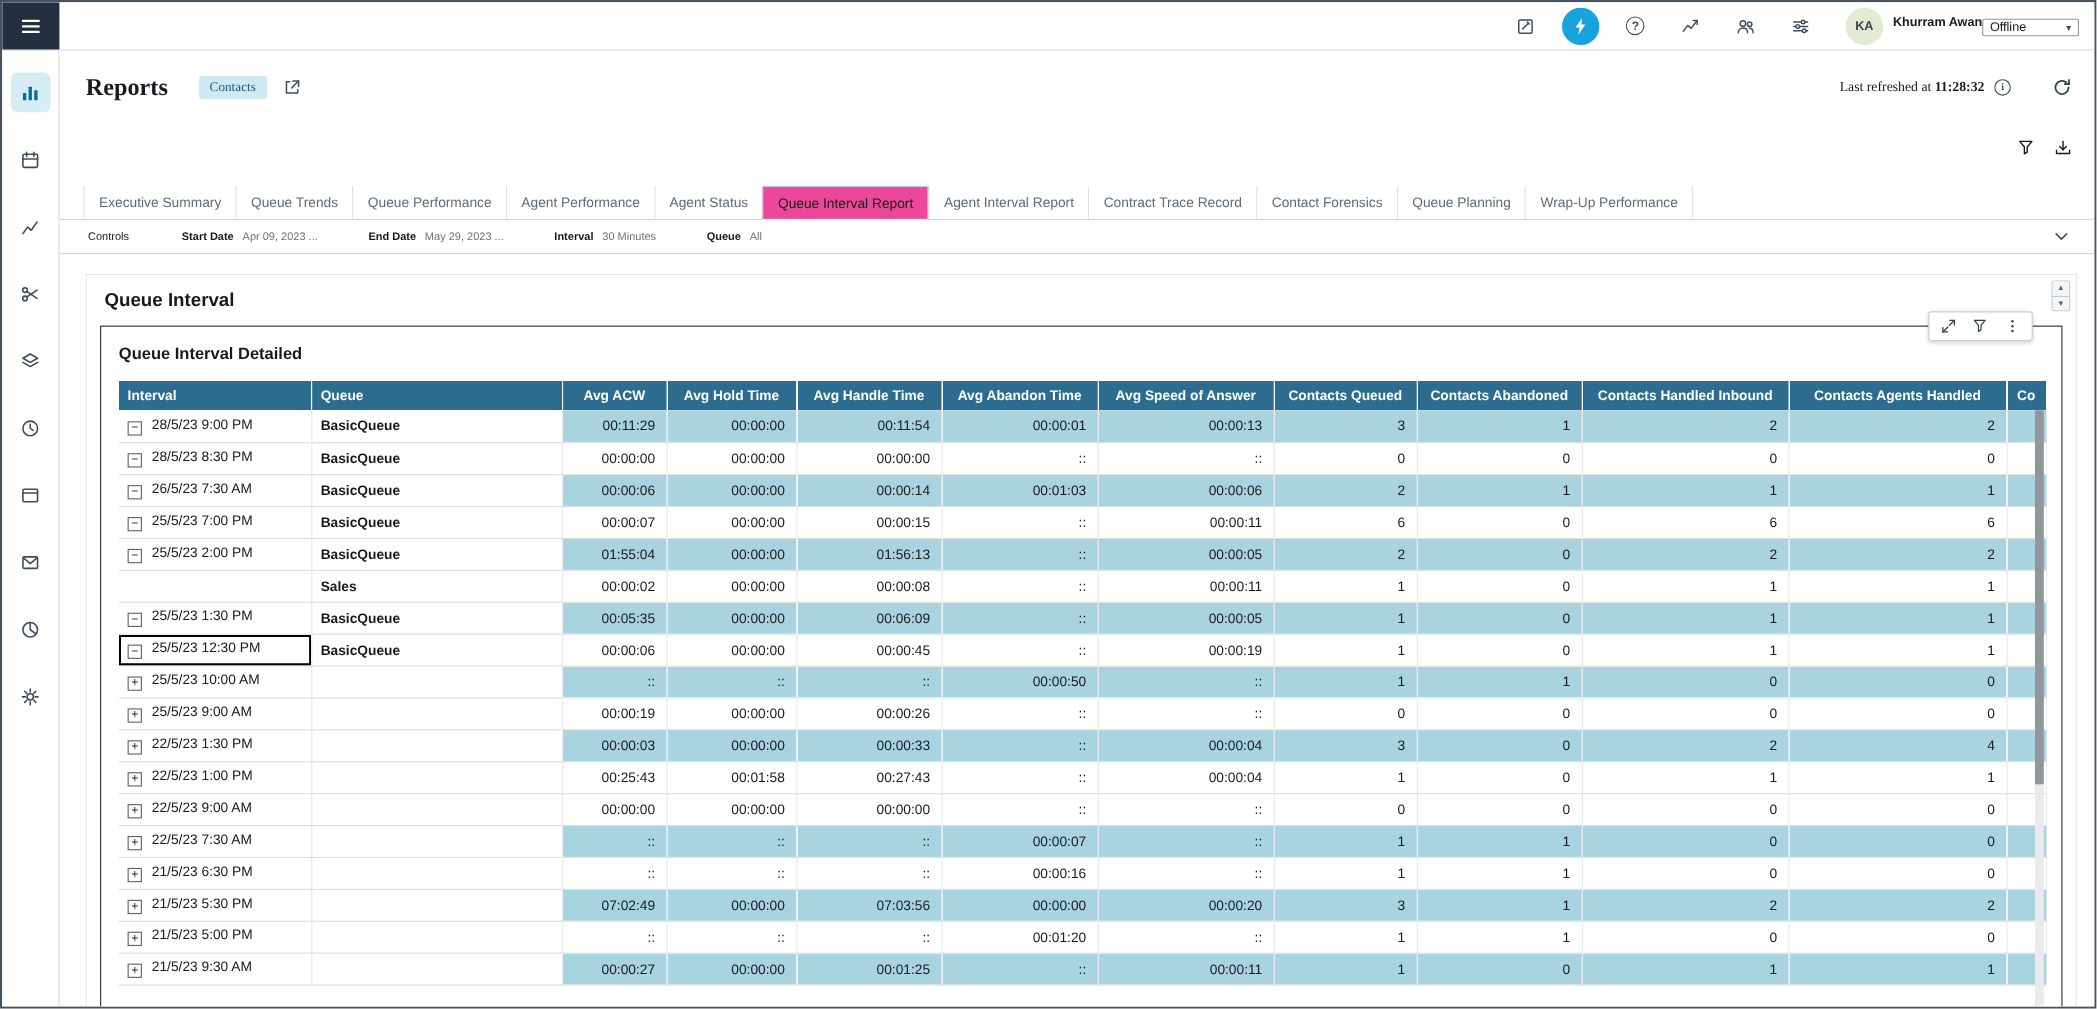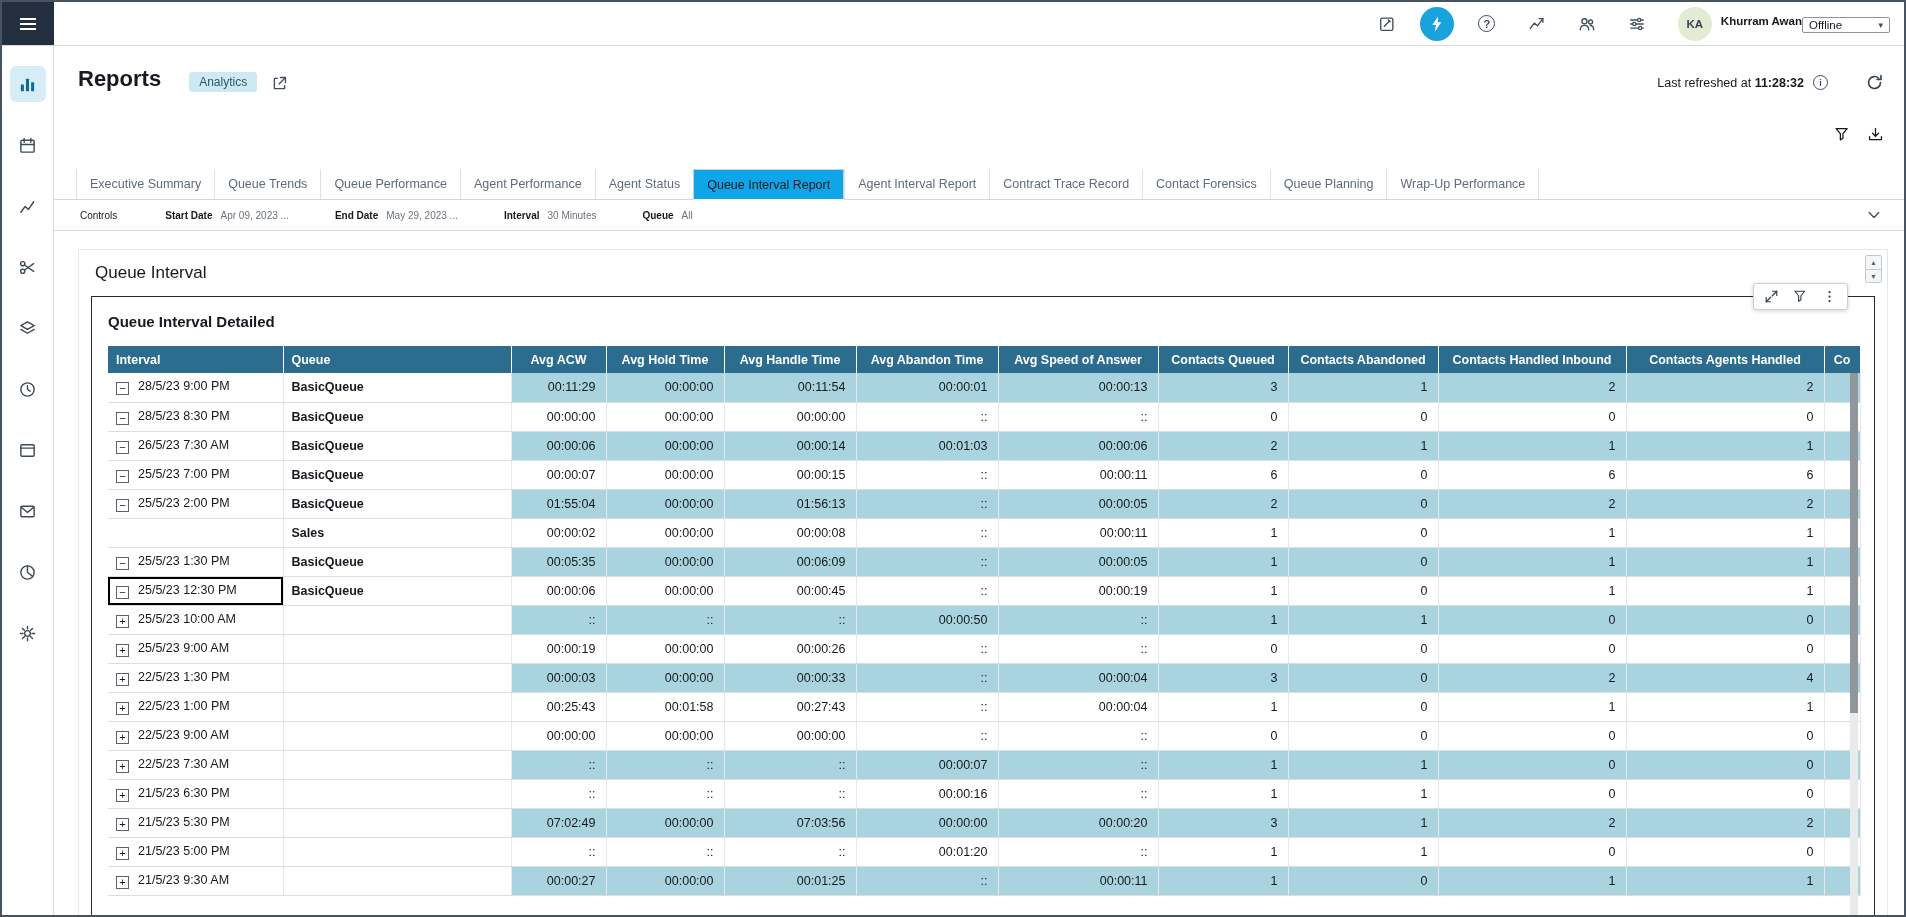--- a/index.html
+++ b/index.html
@@ -22,46 +22,46 @@
   .status-select { margin-top:2px; border:1px solid #8d969c; border-radius:2px; padding:1px 6px; font-size:11.5px; color:#16191f; display:flex; align-items:center; justify-content:space-between; min-width:88px; cursor:pointer; background:#fff; }
   .status-caret { font-size:9px; color:#414d5c; margin-left:10px; }
 
   
   .sidebar { position:absolute; left:0; top:44px; width:52px; bottom:0; border-right:1px solid #d5dbdb; background:#fff; display:flex; flex-direction:column; align-items:center; padding-top:20px; gap:25px; z-index:5; }
   .sb-item { width:36px; height:36px; display:flex; align-items:center; justify-content:center; color:#3f4b5a; cursor:pointer; }
   .sb-item.active { background:#d6edf5; border-radius:6px; color:#0b6d8f; }
 
   
   .main { position:absolute; left:52px; top:44px; right:0; bottom:0; overflow:hidden; background:#fff; }
-  .page-header { display:flex; align-items:flex-end; padding:20px 20px 0 24px; }
+  .page-header { display:flex; align-items:center; padding:20px 20px 0 24px;font-family:Liberation Serif, serif; }
   .page-title { font-size:22px; font-weight:700; color:#16191f; }
   .analytics-badge { margin-left:28px; background:#cfe9f2; color:#275a70; font-size:12px; padding:3px 10px; border-radius:3px; }
   .ext-link { margin-left:14px; color:#414d5c; cursor:pointer; display:flex; }
   .refresh-area { margin-left:auto; display:flex; align-items:center; gap:9px; }
   .refreshed-text { font-size:12.5px; color:#16191f; }
   .refreshed-time { font-weight:700; }
   .refresh-btn { margin-left:28px; color:#33414e; cursor:pointer; display:flex; }
 
   .icons-row { display:flex; justify-content:flex-end; align-items:center; gap:16px; margin-top:34px; padding-right:20px; color:#16191f; }
   .icons-row > div { cursor:pointer; display:flex; }
 
   .tabs-row { display:flex; margin-top:26px; border-bottom:1px solid #d1d8dc; padding-left:22px; height:31px; font-size:12.5px; color:#5f6b7a; }
   .tab { padding:0 13px; line-height:30px; border-left:1px solid #dde2e5; cursor:pointer; white-space:nowrap; }
   .tab:last-of-type { border-right:1px solid #dde2e5; }
-  .tab.active { background:#0ea5e9; border:1px solid #c9d0d6; border-bottom:1px solid #fff; margin-bottom:-1px; color:#16191f; }
+  .tab.active { background:#ec4899; border:1px solid #c9d0d6; border-bottom:1px solid #fff; margin-bottom:-1px; color:#16191f; }
 
   .controls-row { display:flex; align-items:center; height:31px; border-bottom:1px solid #d1d8dc; padding-left:26px; font-size:10px; }
   .controls-label { color:#16191f; margin-right:48px; }
   .ctl-field { display:flex; gap:8px; margin-right:46px; cursor:pointer; }
   .ctl-label { font-weight:700; color:#16191f; }
   .ctl-value { color:#6a737c; }
   .controls-chevron { margin-left:auto; margin-right:22px; color:#414d5c; cursor:pointer; display:flex; }
 
   .section { margin:18px 16px 0 24px; border:1px solid #e2e7ea; position:relative; }
-  .section-title { font-size:17px; font-weight:400; color:#16191f; padding:13px 16px 11px 16px; }
+  .section-title { font-size:17px; font-weight:700; color:#16191f; padding:13px 16px 11px 16px; }
   .spinner { position:absolute; top:5px; right:5px; display:flex; flex-direction:column; border:1px solid #c3c9ce; border-radius:2px; overflow:hidden; }
   .spin-btn { width:15px; height:13px; font-size:7px; line-height:13px; text-align:center; color:#5a626b; background:#f3f5f6; cursor:pointer; }
   .spin-btn + .spin-btn { border-top:1px solid #c3c9ce; }
 
   .card { margin:2px 12px 12px 12px; border:1px solid #222b33; position:relative; padding:16px 16px 0 16px; height:660px; background:#fff; }
   .card-toolbar { position:absolute; top:-14px; right:26px; background:#fff; border:1px solid #c9d0d6; border-radius:3px; box-shadow:0 1px 4px rgba(0,0,0,.18); display:flex; align-items:center; gap:14px; padding:5px 10px; color:#33414e; z-index:3; }
   .card-toolbar > div { cursor:pointer; display:flex; }
   .card-title { font-size:15px; font-weight:700; color:#16191f; margin-bottom:16px; }
 
   .table-wrap { position:relative; }
@@ -222,21 +222,21 @@
             <path d="M10 2.5v2.8M10 14.7v2.8M2.5 10h2.8M14.7 10h2.8M4.7 4.7l2 2M13.3 13.3l2 2M15.3 4.7l-2 2M6.7 13.3l-2 2"></path>
           </svg>
         </span>
       </div>
     </div>
 
   <div class="main">
 
     <div class="page-header">
       <span class="page-title">Reports</span>
-      <span class="analytics-badge">Analytics</span>
+      <span class="analytics-badge">Contacts</span>
       <span class="ext-link">
         <svg width="17" height="17" viewBox="0 0 20 20" fill="none" stroke="currentColor" stroke-width="1.6" stroke-linecap="round" stroke-linejoin="round">
             <path d="M7.5 4H4v12h12v-3.5"></path>
             <path d="M11 3h6v6"></path>
             <path d="M17 3l-7.5 7.5"></path>
           </svg>
       </span>
       <div class="refresh-area">
         <span class="refreshed-text">
           <span>Last refreshed at</span>

